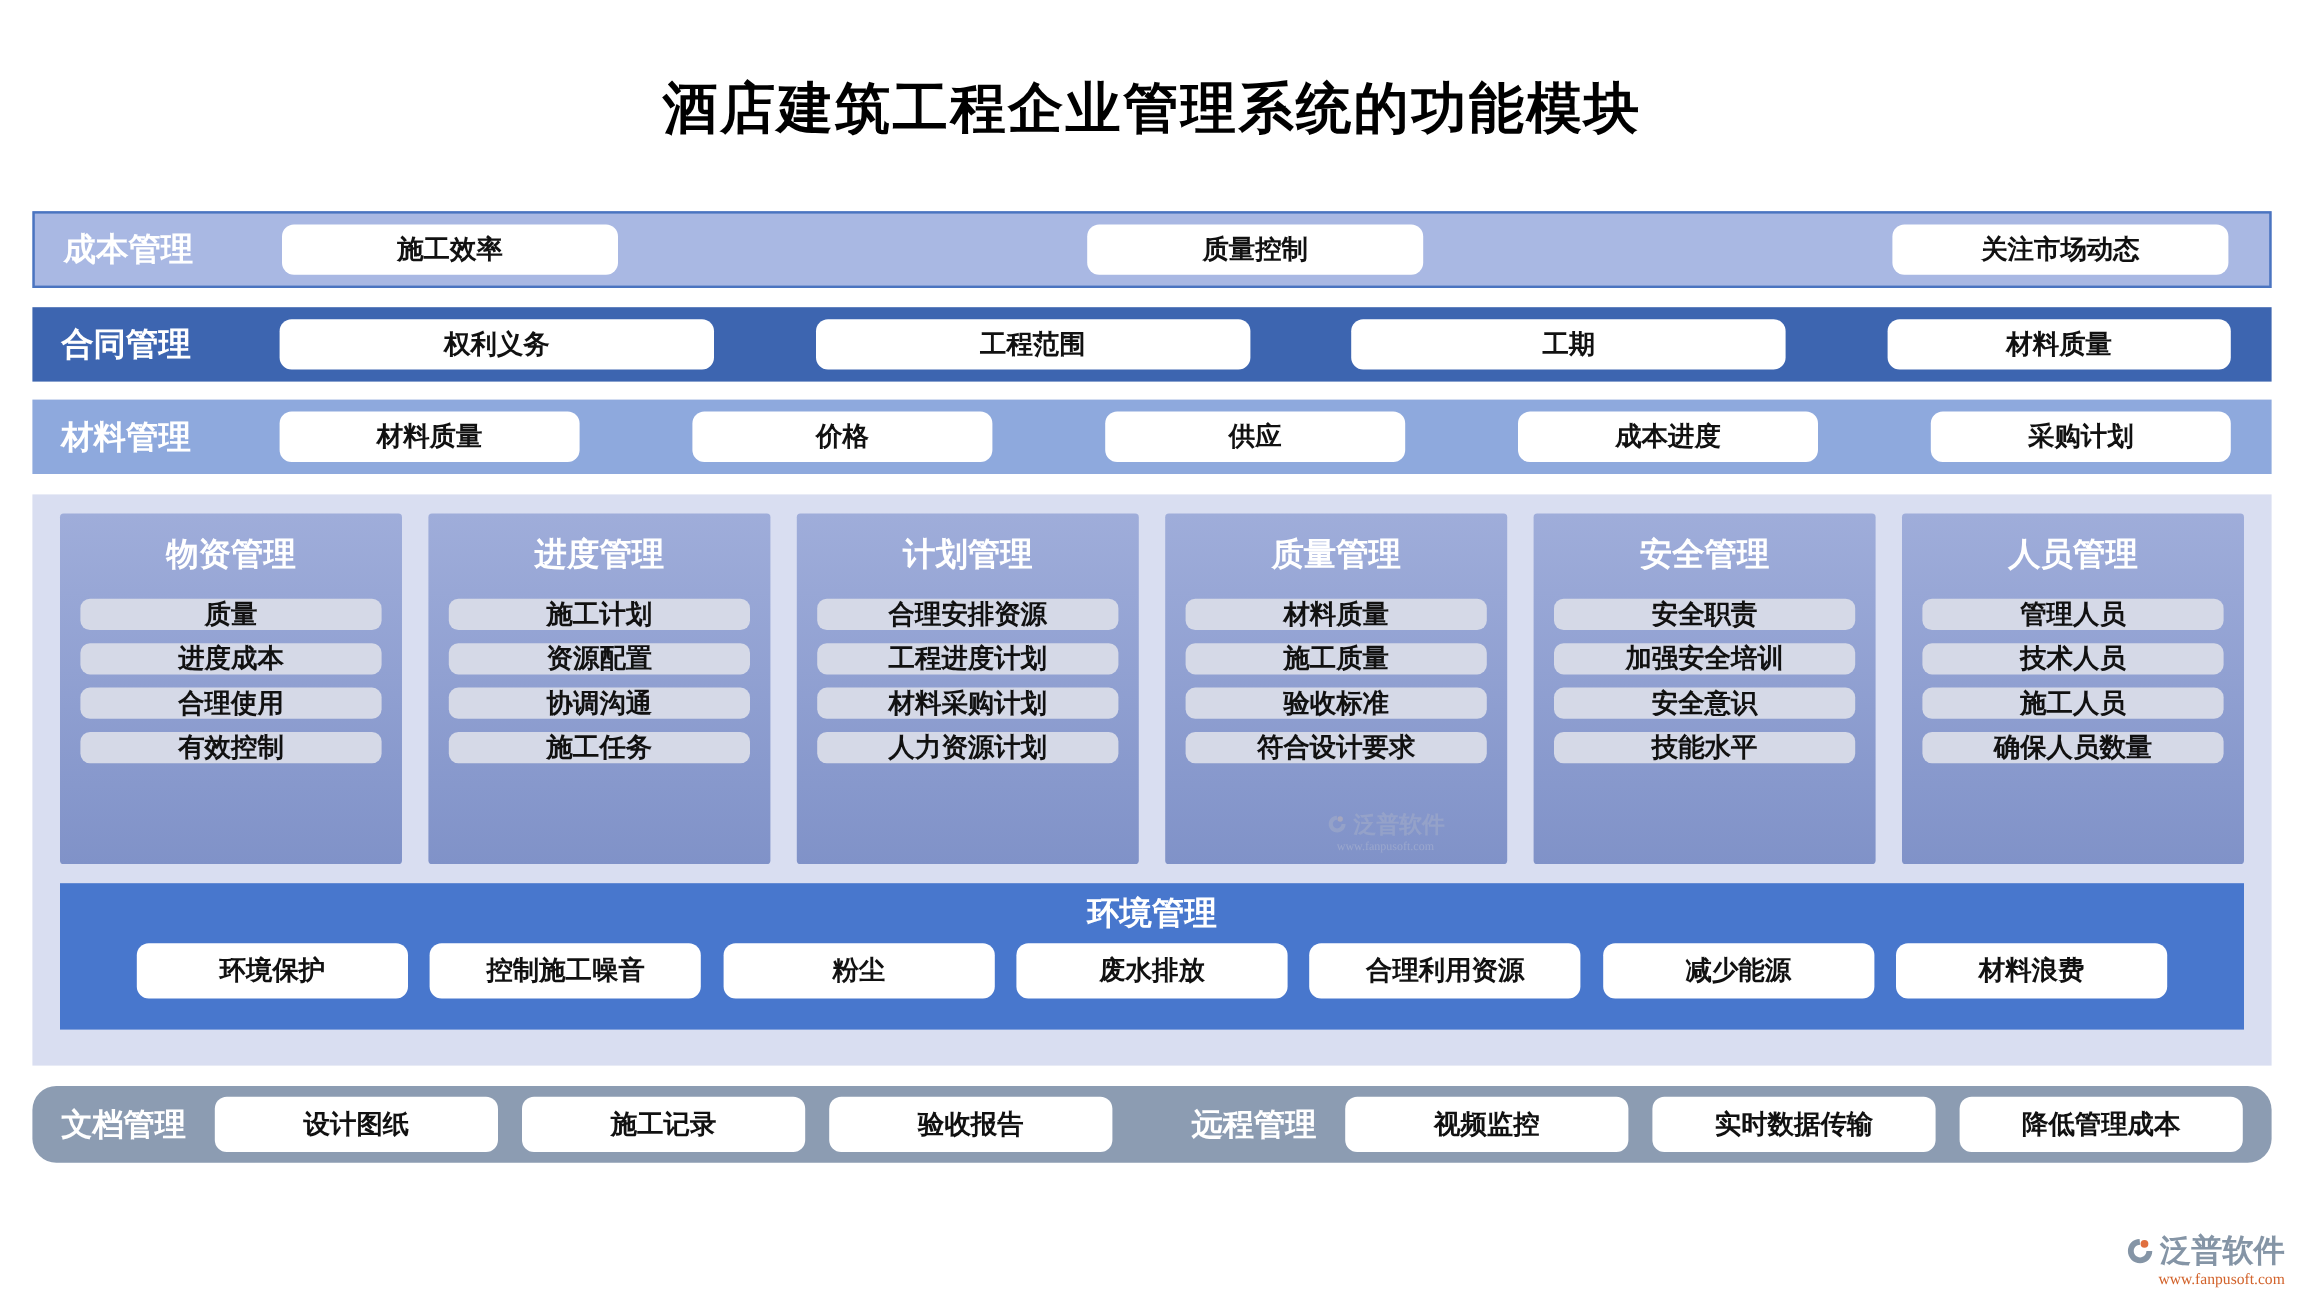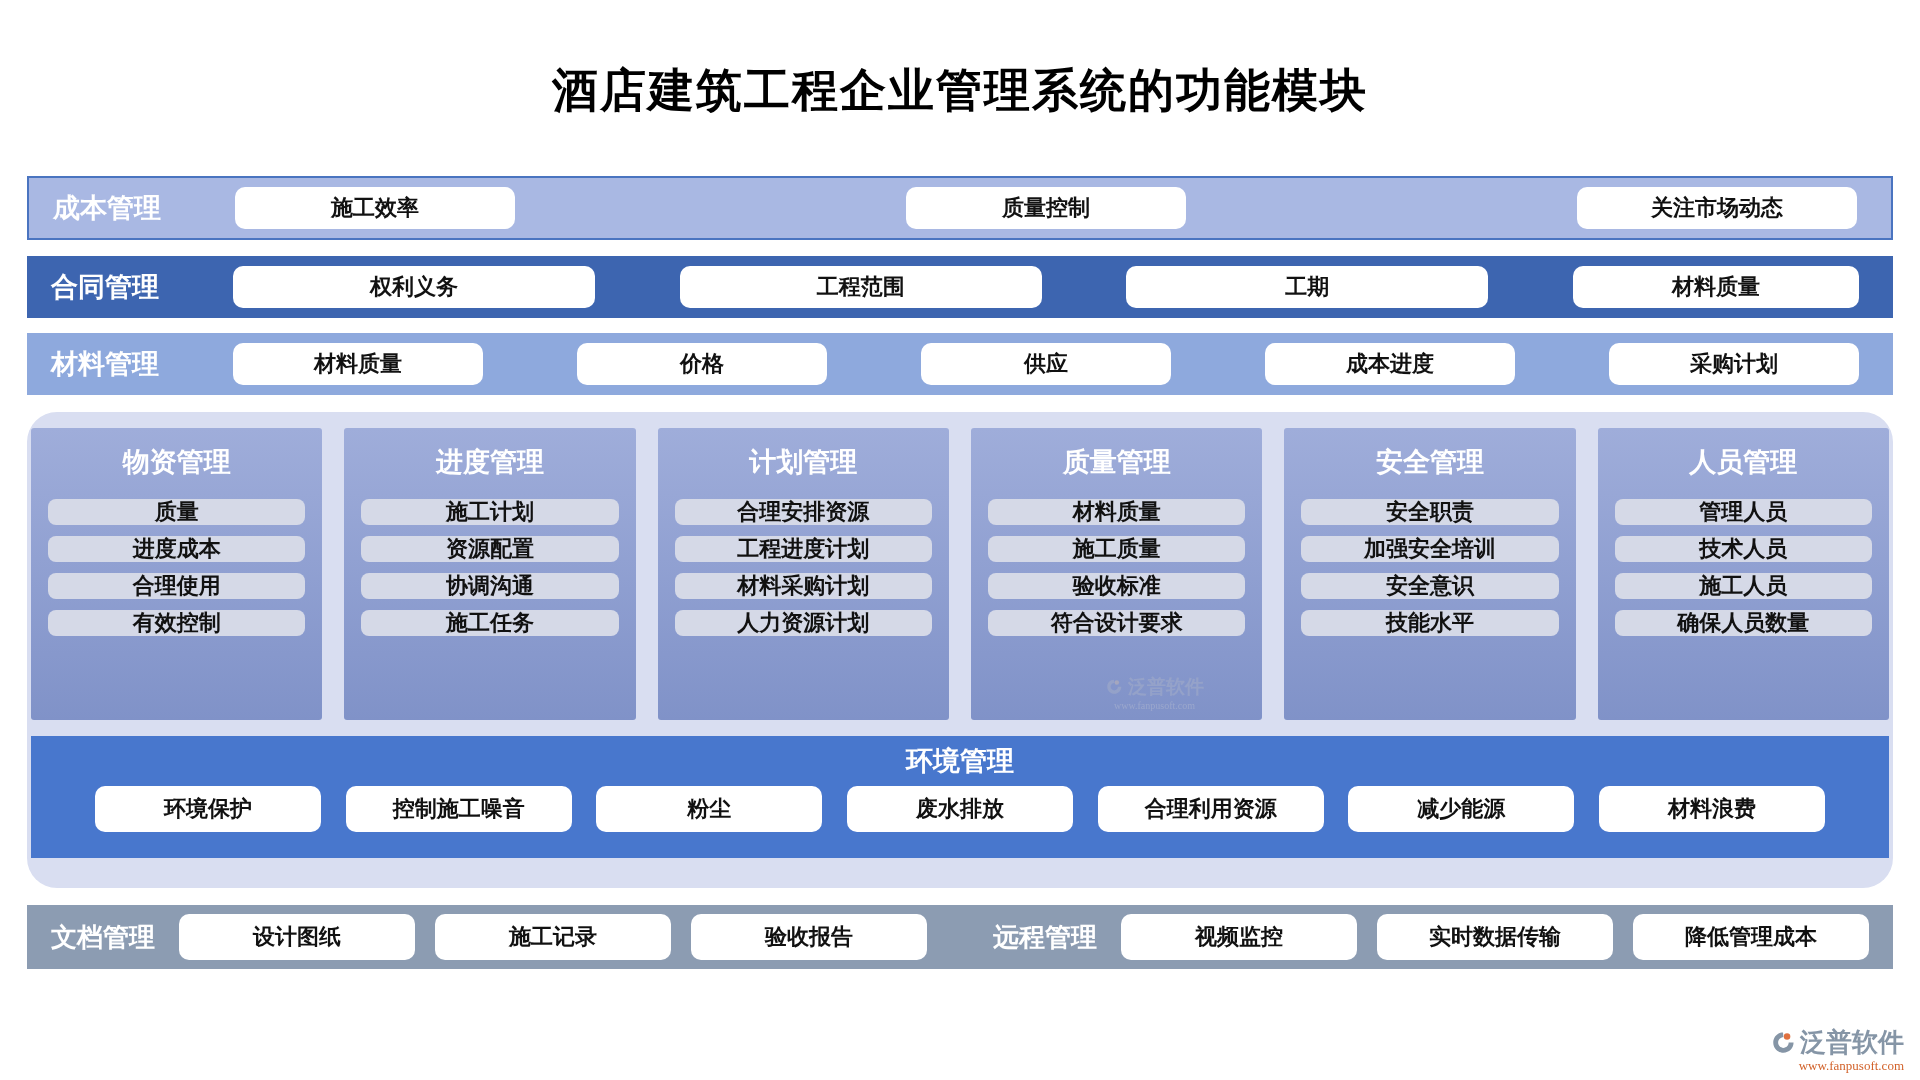--- a/index.html
+++ b/index.html
@@ -71,23 +71,22 @@
     white-space:nowrap;
   }
   .w270 { width:280px; }
   .w360 { width:362px; }
   .w284 { width:286px; }
   .w248 { width:250px; }
 
   .panel {
     margin:17px 27px 0;
     background:#d9def1;
-    padding:16px 4px 30px;
+    padding:16px 23px 30px;
     position:relative;
-    border-radius:30px;
   }
   .columns {
     display:flex;
     gap:22px;
     height:292px;
   }
   .col-card {
     flex:1;
     background:linear-gradient(180deg,#9fadda 0%, #8092c8 100%);
     border-radius:3px;
@@ -139,20 +138,21 @@
   .env-chip { width:226px; height:46px; }
 
   .bottom-band {
     margin:17px 27px 0;
     height:64px;
     background:#8c9cb2;
     display:flex;
     align-items:center;
     padding:0 24px;
     gap:20px;
+    border-radius:20px;
   }
   .bottom-label {
     font-size:26px;
     font-weight:700;
     color:#ffffff;
     white-space:nowrap;
     flex:0 0 auto;
     padding-right:4px;
   }
   .bottom-chip { width:236px; height:46px; flex:0 0 236px; }

